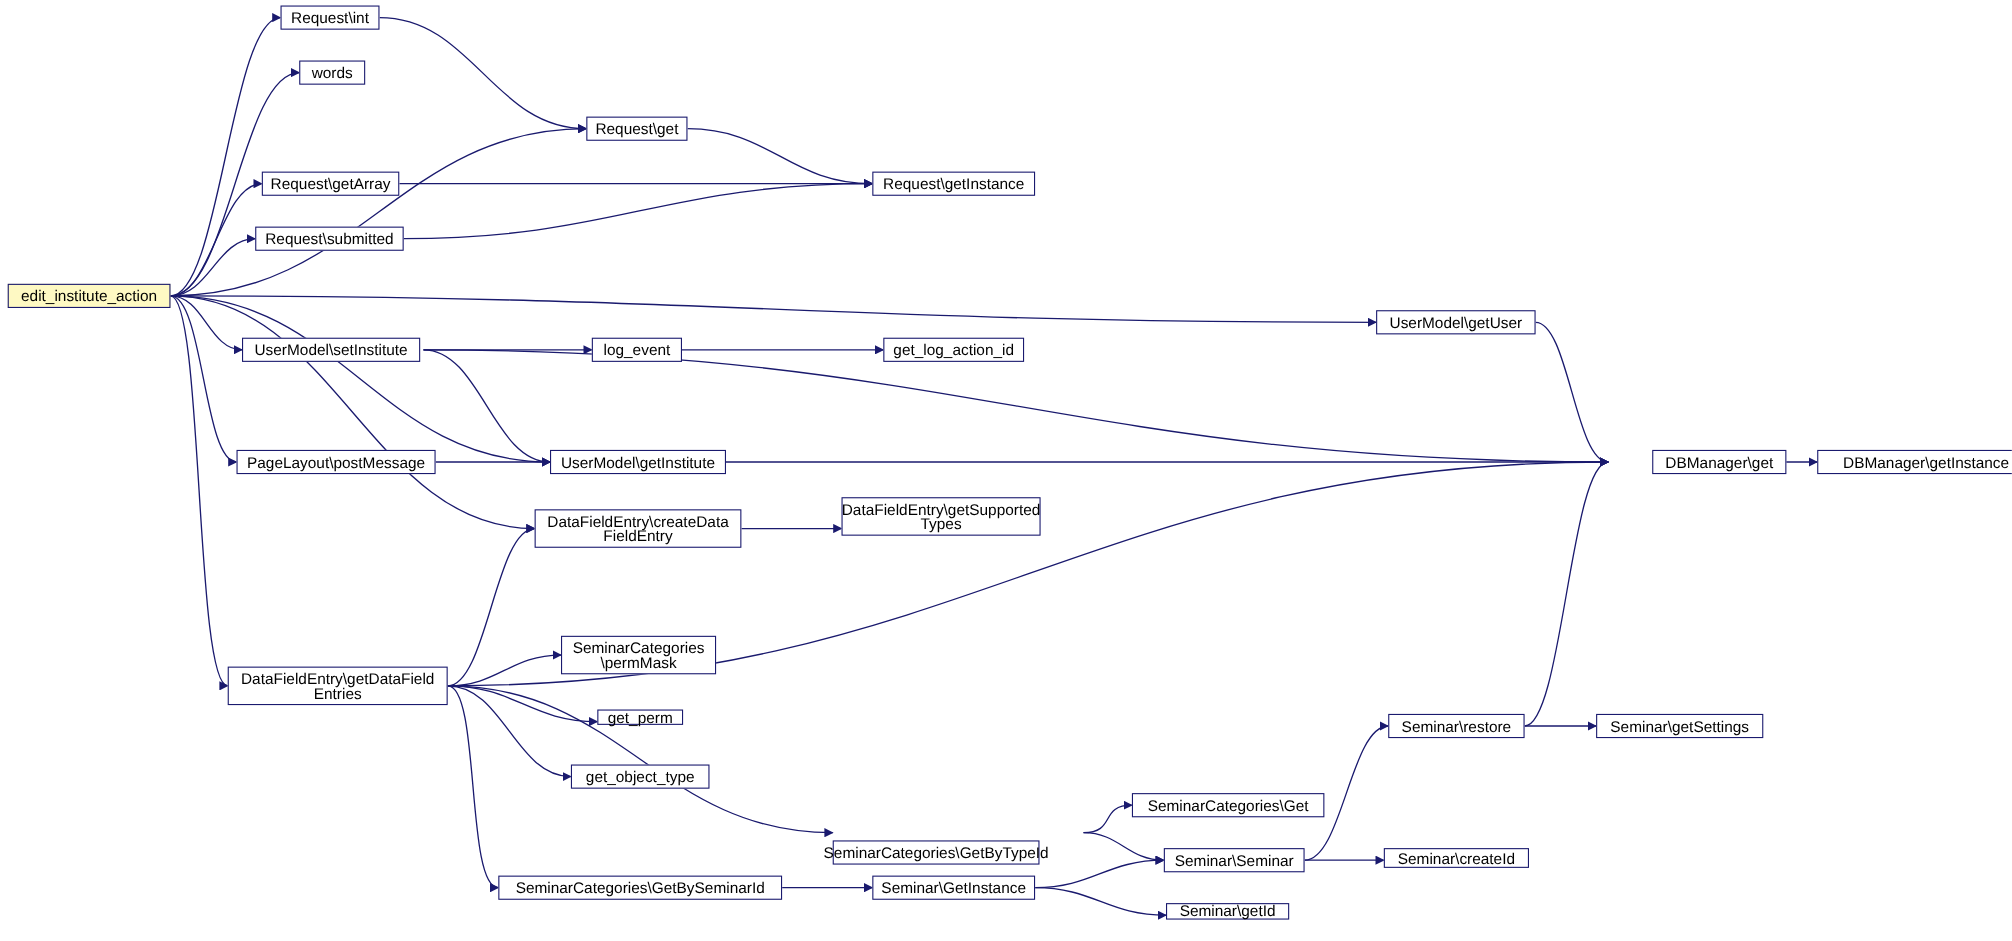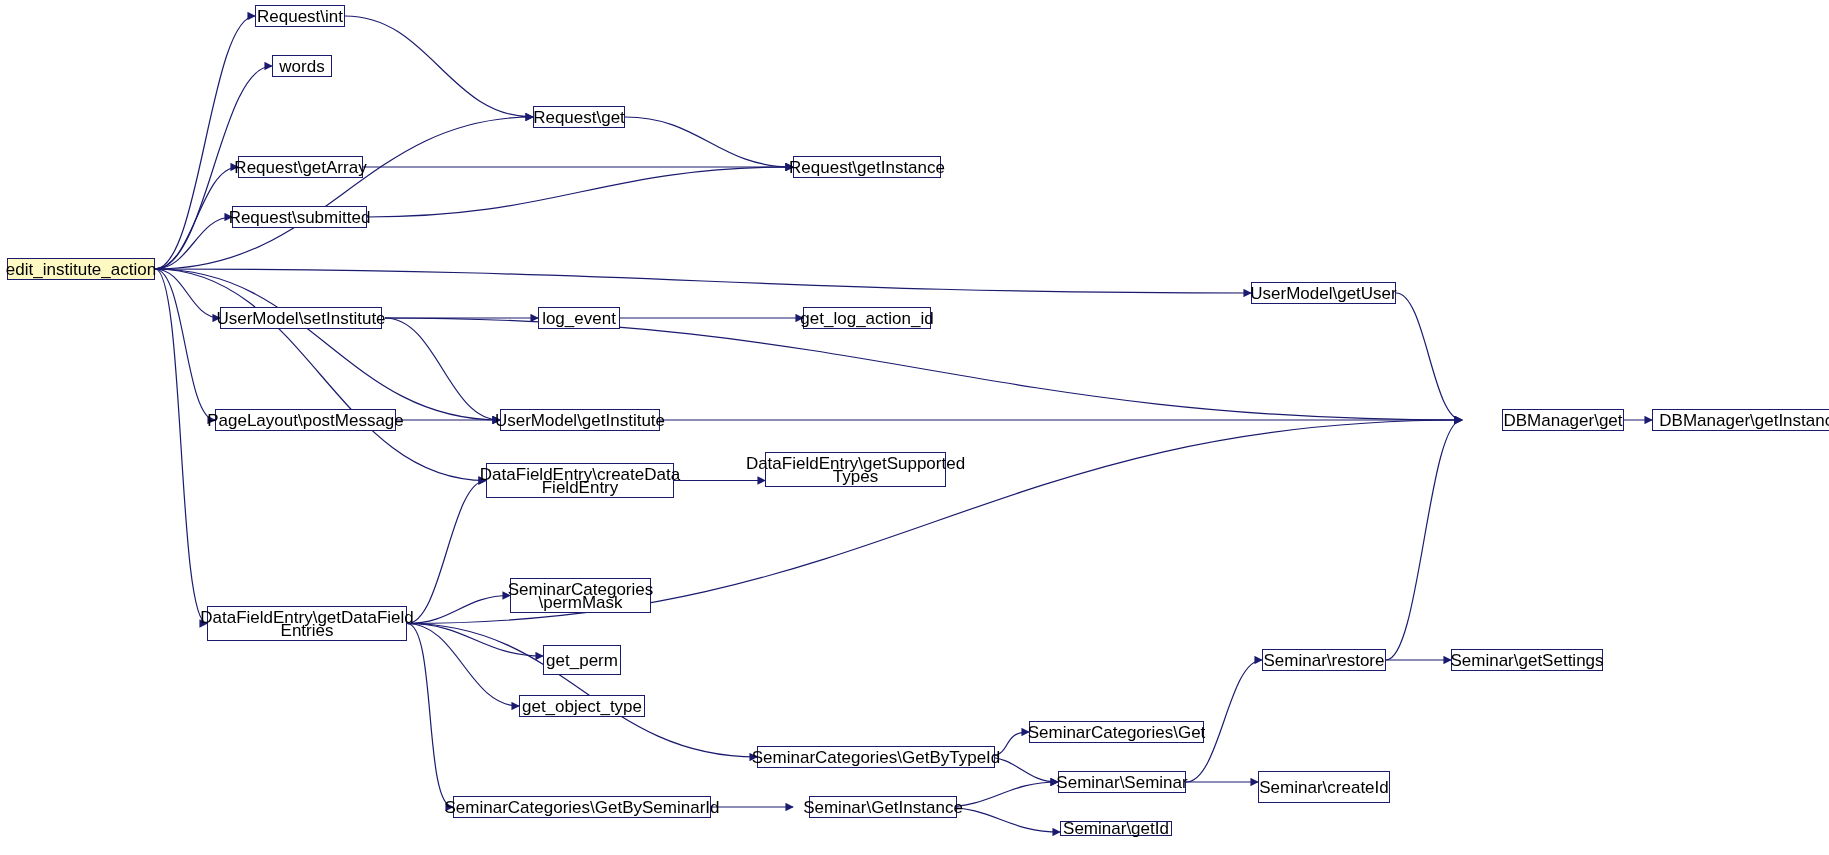--- a/index.html
+++ b/index.html
@@ -22,21 +22,21 @@
     width: 1829px;
     height: 855px;
     pointer-events: none;
   }
   .node {
     position: absolute;
     box-sizing: border-box;
     border: 1px solid #1a1a6e;
     background: #ffffff;
     color: #000000;
-    font-size: 17px;
+    font-size: 14px;
     line-height: 13px;
     display: flex;
     align-items: center;
     justify-content: center;
     text-align: center;
     white-space: pre-line;
     padding: 0 3px;
   }
   .node.current {
     background: #fef9c3;
@@ -111,24 +111,24 @@
     <div class="node" style="left: 1462px; top: 409px; width: 122px; height: 22px; margin-left: 40px;">DBManager\get</div>
     <div class="node" style="left: 1652px; top: 409px; width: 198px; height: 22px;">DBManager\getInstance</div>
     <div class="node" style="left: 486px; top: 463px; width: 188px; height: 35px;">DataFieldEntry\createData
 FieldEntry</div>
     <div class="node" style="left: 765px; top: 452px; width: 181px; height: 35px;">DataFieldEntry\getSupported
 Types</div>
     <div class="node" style="left: 207px; top: 606px; width: 200px; height: 35px;">DataFieldEntry\getDataField
 Entries</div>
     <div class="node" style="left: 510px; top: 578px; width: 141px; height: 35px;">SeminarCategories
 \permMask</div>
-    <div class="node" style="left: 543px; top: 645px; width: 78px; height: 30px;">get_perm</div>
+    <div class="node" style="left: 543px; top: 645px; width: 78px; height: 14px;">get_perm</div>
     <div class="node" style="left: 519px; top: 695px; width: 126px; height: 22px;">get_object_type</div>
     <div class="node" style="left: 1262px; top: 649px; width: 124px; height: 22px;">Seminar\restore</div>
     <div class="node" style="left: 1451px; top: 649px; width: 152px; height: 22px;">Seminar\getSettings</div>
     <div class="node" style="left: 1029px; top: 721px; width: 175px; height: 22px;">SeminarCategories\Get</div>
-    <div class="node" style="left: 757px; top: 746px; width: 238px; height: 22px;">SeminarCategories\GetByTypeId</div>
+    <div class="node" style="left: 757px; top: 764px; width: 188px; height: 22px;">SeminarCategories\GetByTypeId</div>
     <div class="node" style="left: 1058px; top: 771px; width: 128px; height: 22px;">Seminar\Seminar</div>
-    <div class="node" style="left: 1258px; top: 771px; width: 132px; height: 32px;">Seminar\createId</div>
+    <div class="node" style="left: 1258px; top: 771px; width: 132px; height: 18px;">Seminar\createId</div>
     <div class="node" style="left: 453px; top: 796px; width: 258px; height: 22px;">SeminarCategories\GetBySeminarId</div>
-    <div class="node" style="left: 793px; top: 796px; width: 148px; height: 22px; margin-left: 16px;">Seminar\GetInstance</div>
+    <div class="node" style="left: 793px; top: 796px; width: 148px; height: 22px;">Seminar\GetInstance</div>
     <div class="node" style="left: 1060px; top: 821px; width: 112px; height: 15px;">Seminar\getId</div>
   </div>
 
 </body></html>

